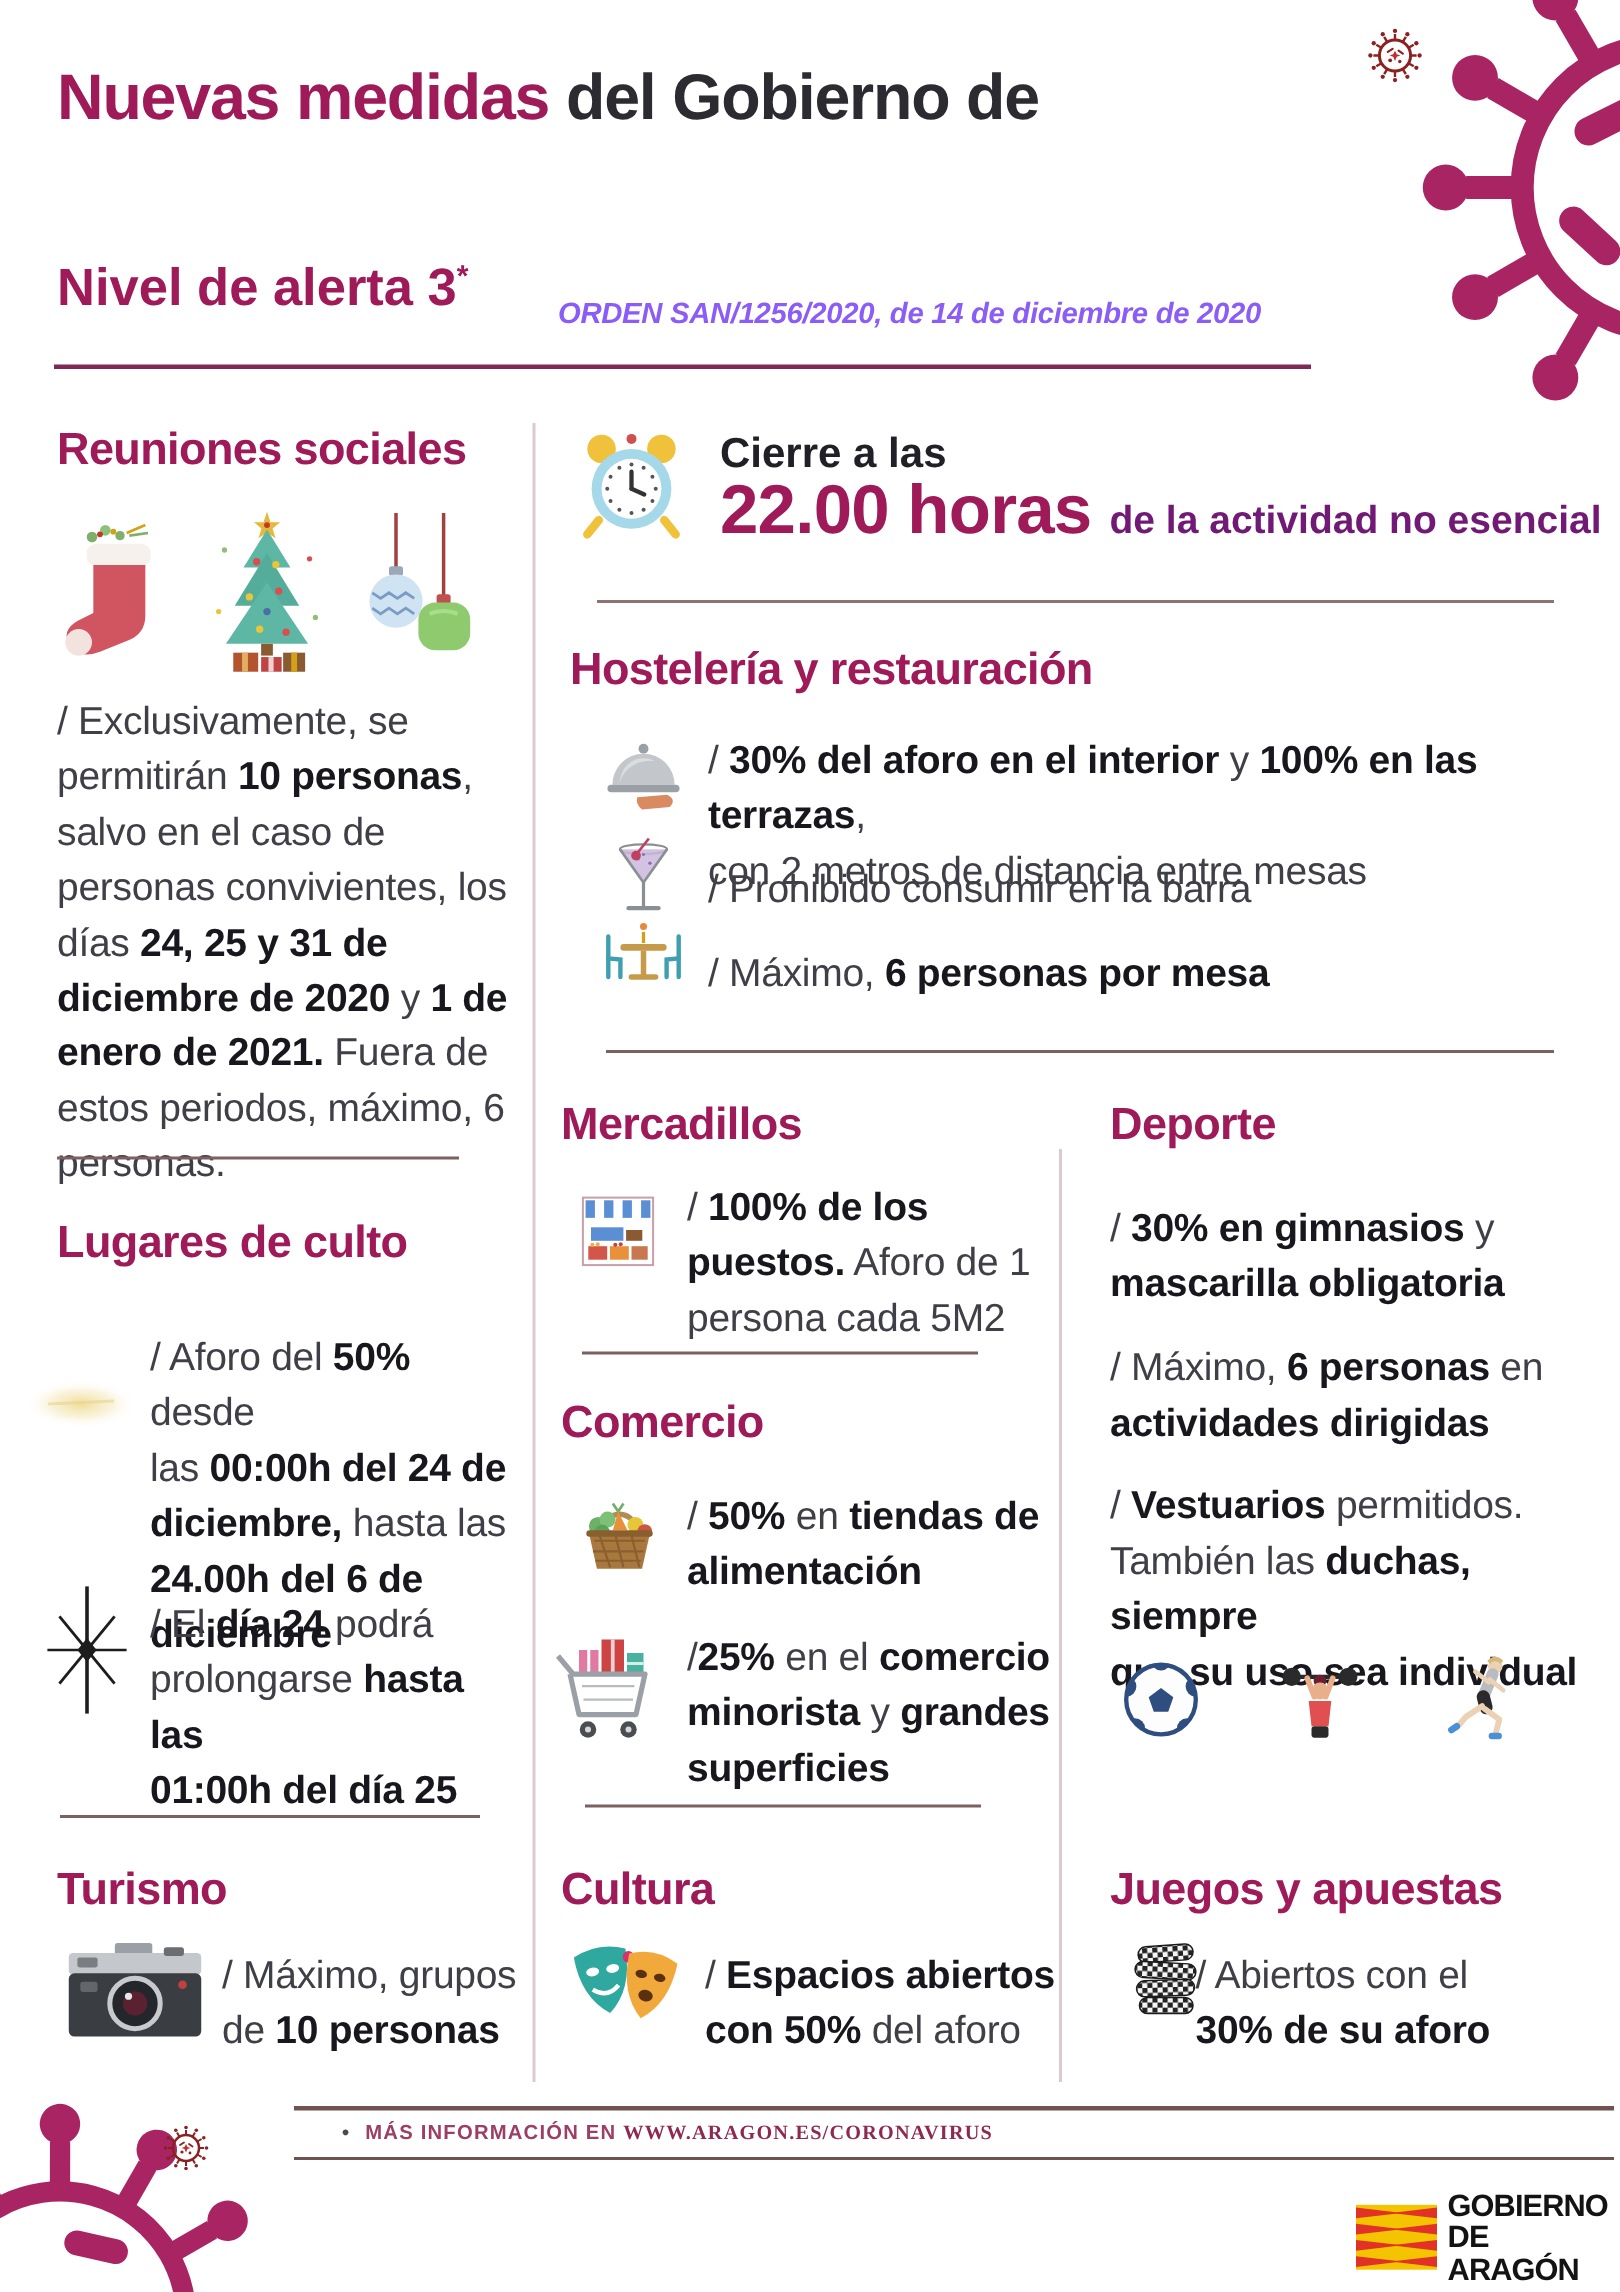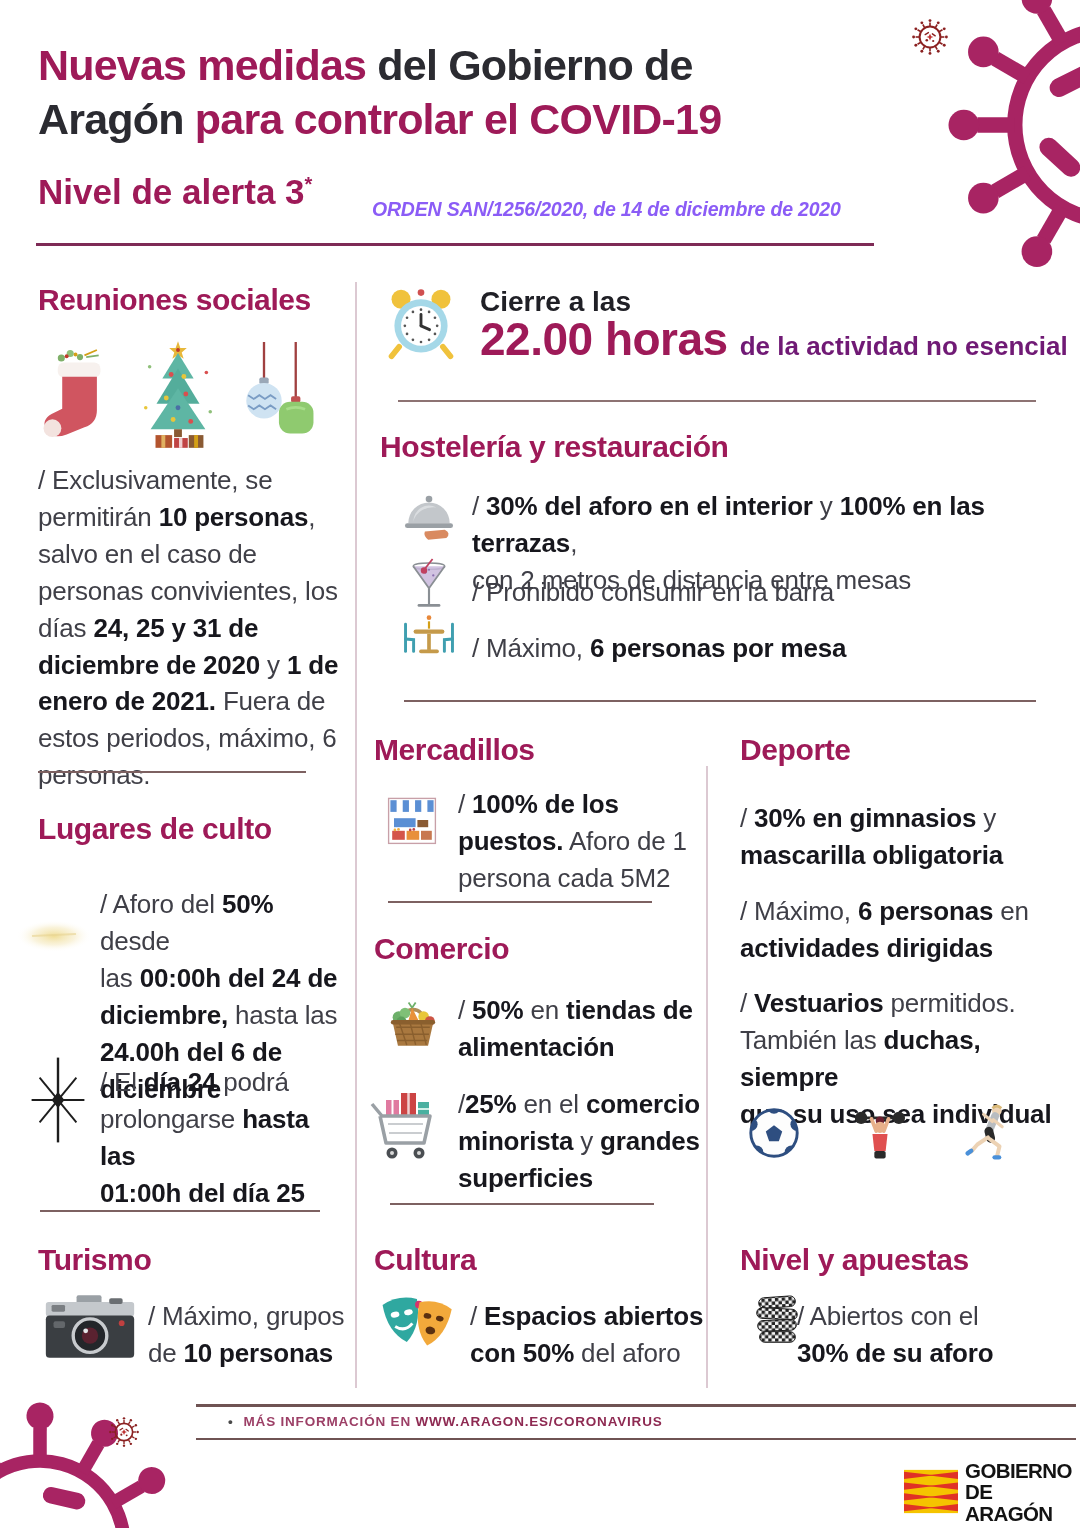--- a/index.html
+++ b/index.html
@@ -22,21 +22,21 @@
   .alert sup{font-size:20px;}
   .order{font-size:19.5px;font-style:italic;font-weight:700;color:#8b5cf6;letter-spacing:-0.2px;}
   .banner-l1{font-size:28px;font-weight:700;color:#202026;}
   .banner-row{display:flex;align-items:baseline;gap:12px;white-space:nowrap;}
   .banner-time{font-size:46px;font-weight:800;color:var(--mag);letter-spacing:-0.5px;}
   .banner-l2{font-size:26px;font-weight:700;color:#701a75;}
   .xmas-row{display:flex;gap:14px;align-items:flex-end;}
   .sport-row{display:flex;gap:44px;align-items:center;}
   .finfo{font-size:13.5px;letter-spacing:0.8px;color:#9c3f66;font-weight:600;white-space:nowrap;}
   .finfo .bullet{color:#4a4a4a;margin-right:10px;}
-  .finfo b{font-weight:800;color:#8e2a52;}
+  .finfo b{font-weight:800;color:#8e2a52;font-family:Liberation Serif, serif;}
   .logo{display:flex;align-items:center;gap:7px;}
   .logo-text{font-size:20.5px;font-weight:800;color:#131313;line-height:1.04;letter-spacing:-0.6px;}
 </style>
 </head>
 <body>
 
 <svg width="0" height="0" style="position:absolute" aria-hidden="true">
   <defs>
     <pattern id="chkpat" width="7" height="7" patternUnits="userSpaceOnUse">
       <rect width="7" height="7" fill="#f5f5f5"></rect>
@@ -418,21 +418,20 @@
     </svg>
   <svg class="abs" style="left:-110px;top:1395px;width:300px;height:300px;transform:rotate(150deg)">
       <use href="#sym-virus-big"></use>
     </svg>
   <svg class="abs" style="left:104px;top:1412px;width:40px;height:40px">
       <use href="#sym-virus-small"></use>
     </svg>
 
   <div class="abs title" style="left:38px;top:38px;width:860px">
     <div><span class="mag">Nuevas medidas</span><span> del Gobierno de</span></div>
-    <div><span>Aragón </span><span class="mag">para controlar el COVID-19</span></div>
   </div>
   <div class="abs alert" style="left:38px;top:172px"><span>Nivel de alerta 3</span><sup>*</sup></div>
   <div class="abs order" style="left:372px;top:198px">ORDEN SAN/1256/2020, de 14 de diciembre de 2020</div>
   <div class="abs" style="left:36px;top:243px;width:838px;height:3px;background:#7e2a56"></div>
 
   <div class="abs vr" style="left:355px;top:282px;height:1106px"></div>
   <div class="abs vr" style="left:706px;top:766px;height:622px"></div>
 
   <div class="abs h-sec" style="left:38px;top:283px">Reuniones sociales</div>
   <div class="abs xmas-row" style="left:40px;top:336px">
@@ -524,21 +523,21 @@
         <use href="#sym-ball"></use>
       </svg>
     <svg style="width:66px;height:66px">
         <use href="#sym-lifter"></use>
       </svg>
     <svg style="width:62px;height:66px">
         <use href="#sym-runner"></use>
       </svg>
   </div>
 
-  <div class="abs h-sec" style="left:740px;top:1243px">Nivel y apuestas</div>
+  <div class="abs h-sec" style="left:740px;top:1243px">Juegos y apuestas</div>
   <svg class="abs" style="left:748px;top:1290px;width:58px;height:64px">
       <use href="#sym-chips"></use>
     </svg>
   <div class="abs bt" style="left:797px;top:1298px;width:240px"><span>/ Abiertos con el</span><br><b>30% de su aforo</b></div>
 
   <div class="abs" style="left:196px;top:1404px;width:880px;height:3px;background:#6f5353"></div>
   <div class="abs finfo" style="left:228px;top:1414px">
     <span class="bullet">•</span><span>MÁS INFORMACIÓN EN </span><b>WWW.ARAGON.ES/CORONAVIRUS</b>
   </div>
   <div class="abs" style="left:196px;top:1438px;width:880px;height:2px;background:#6f5353"></div>

